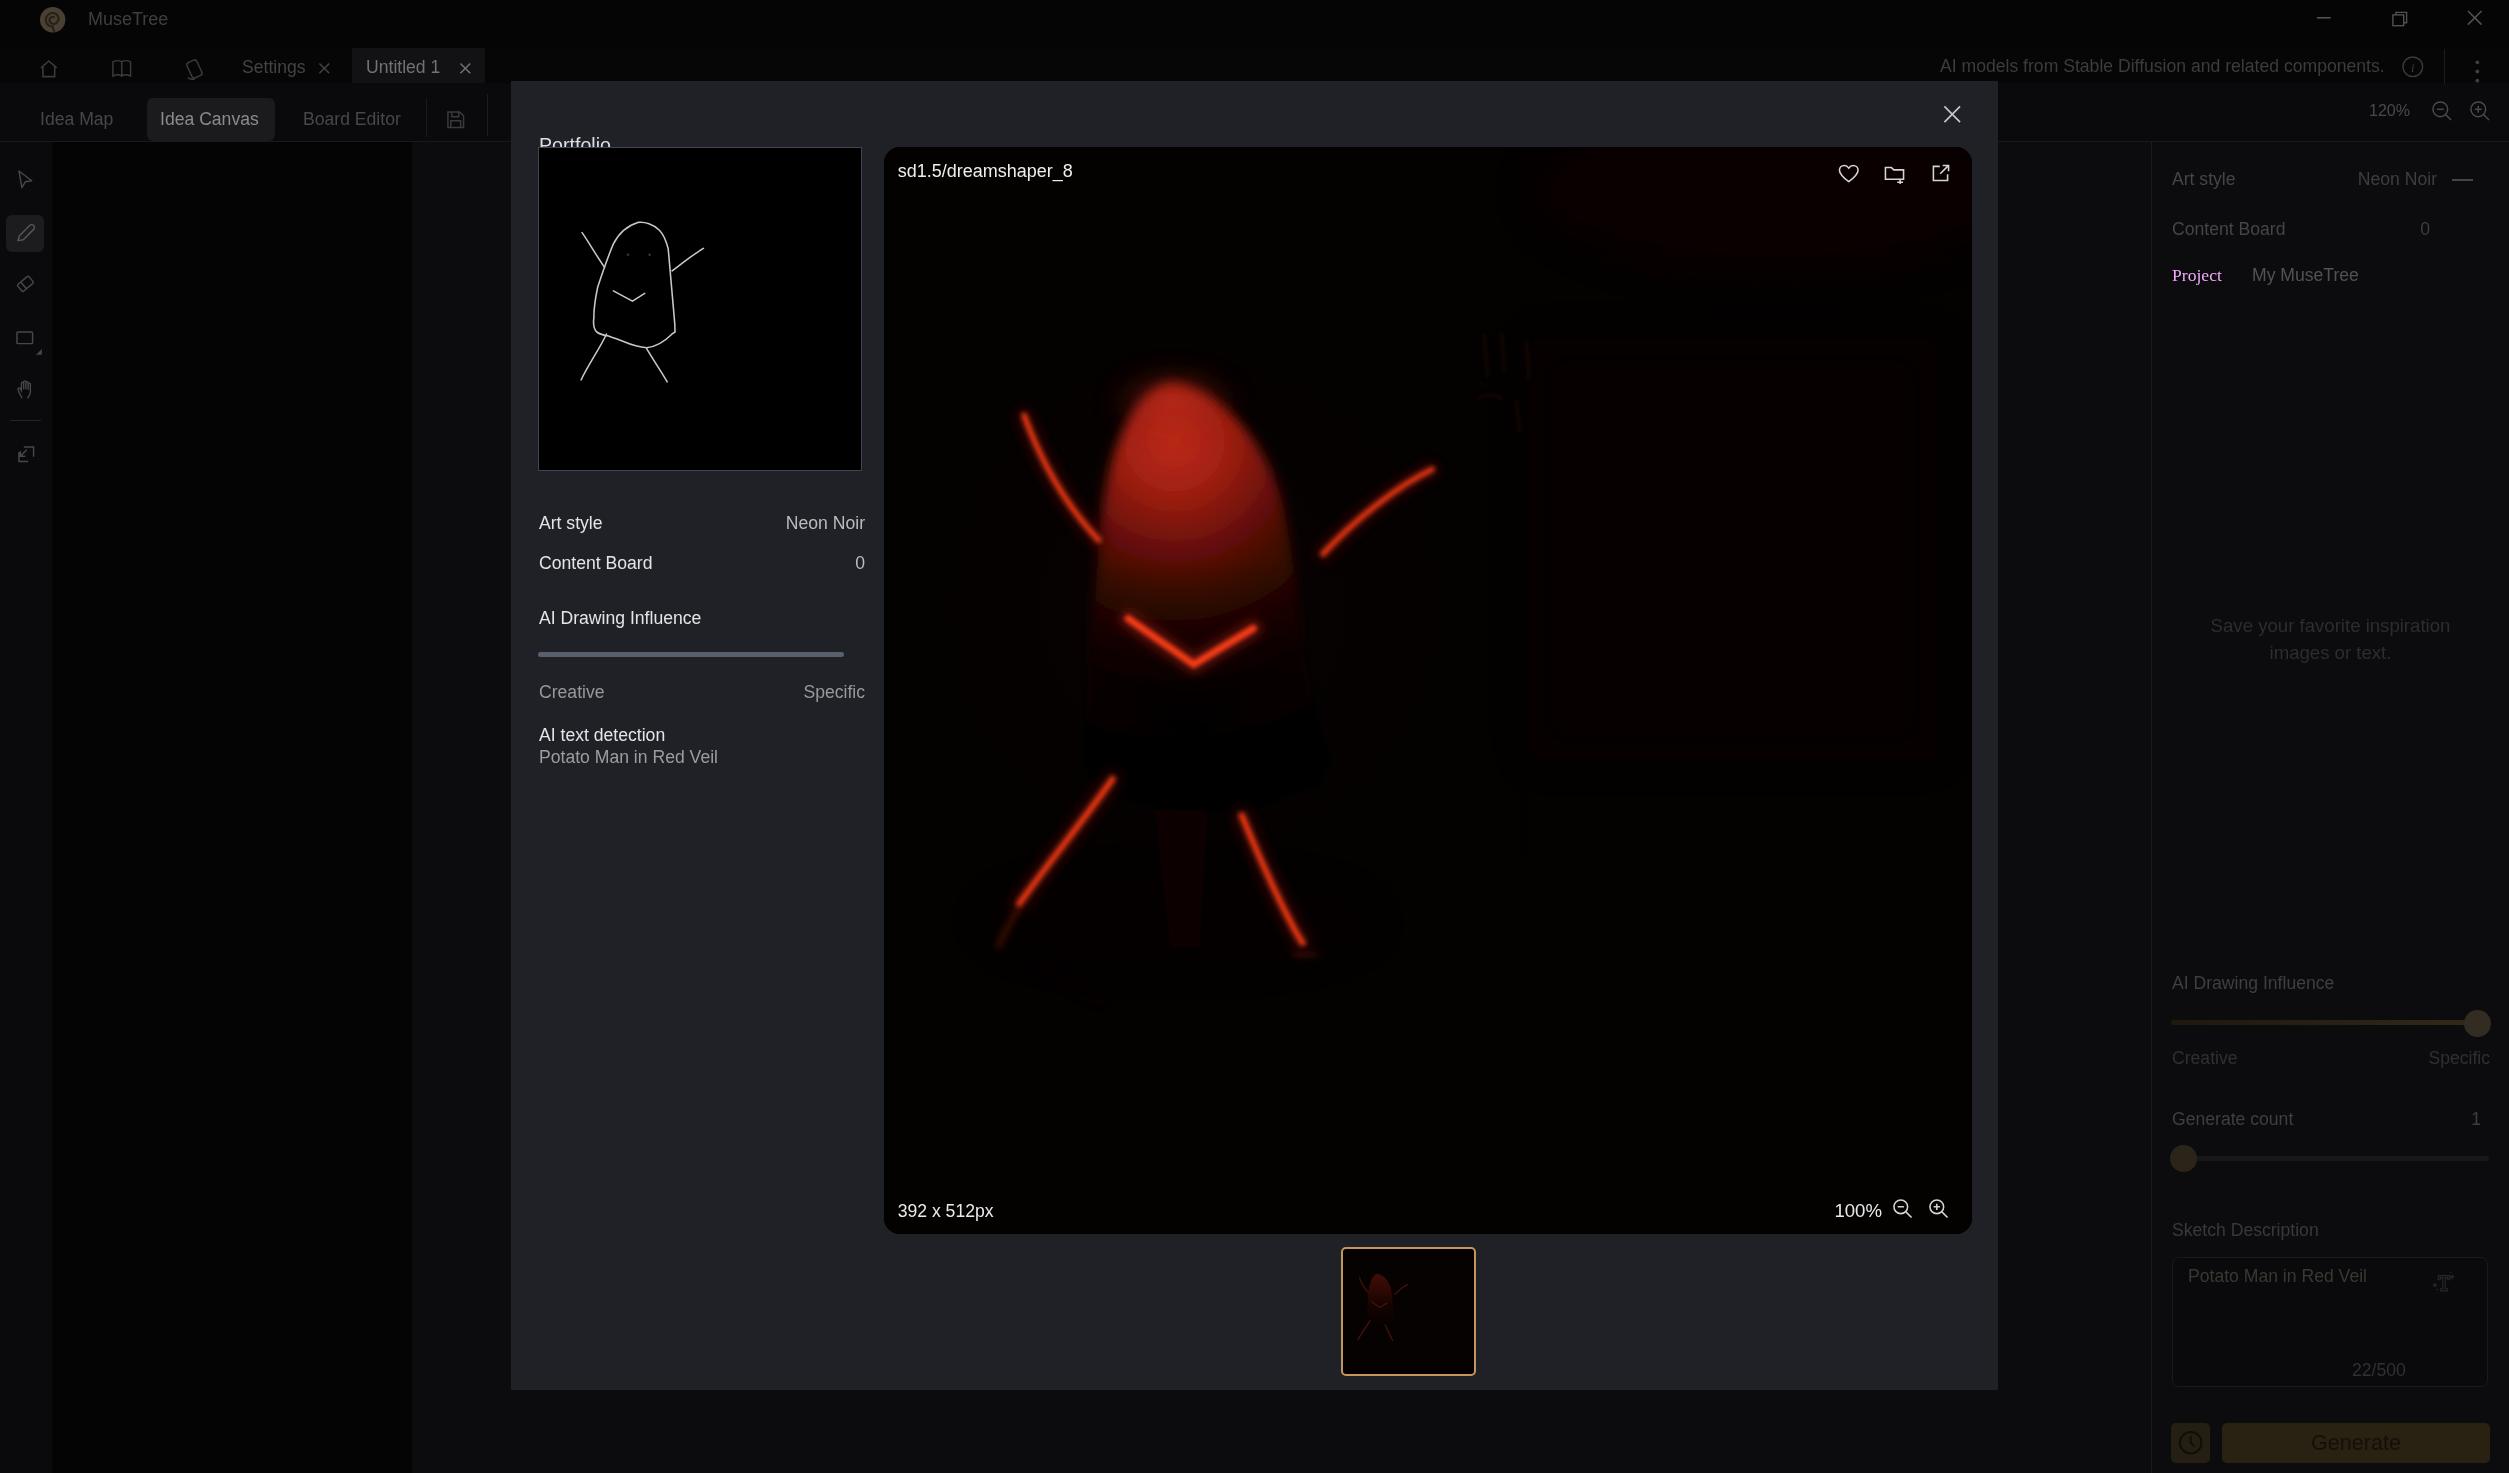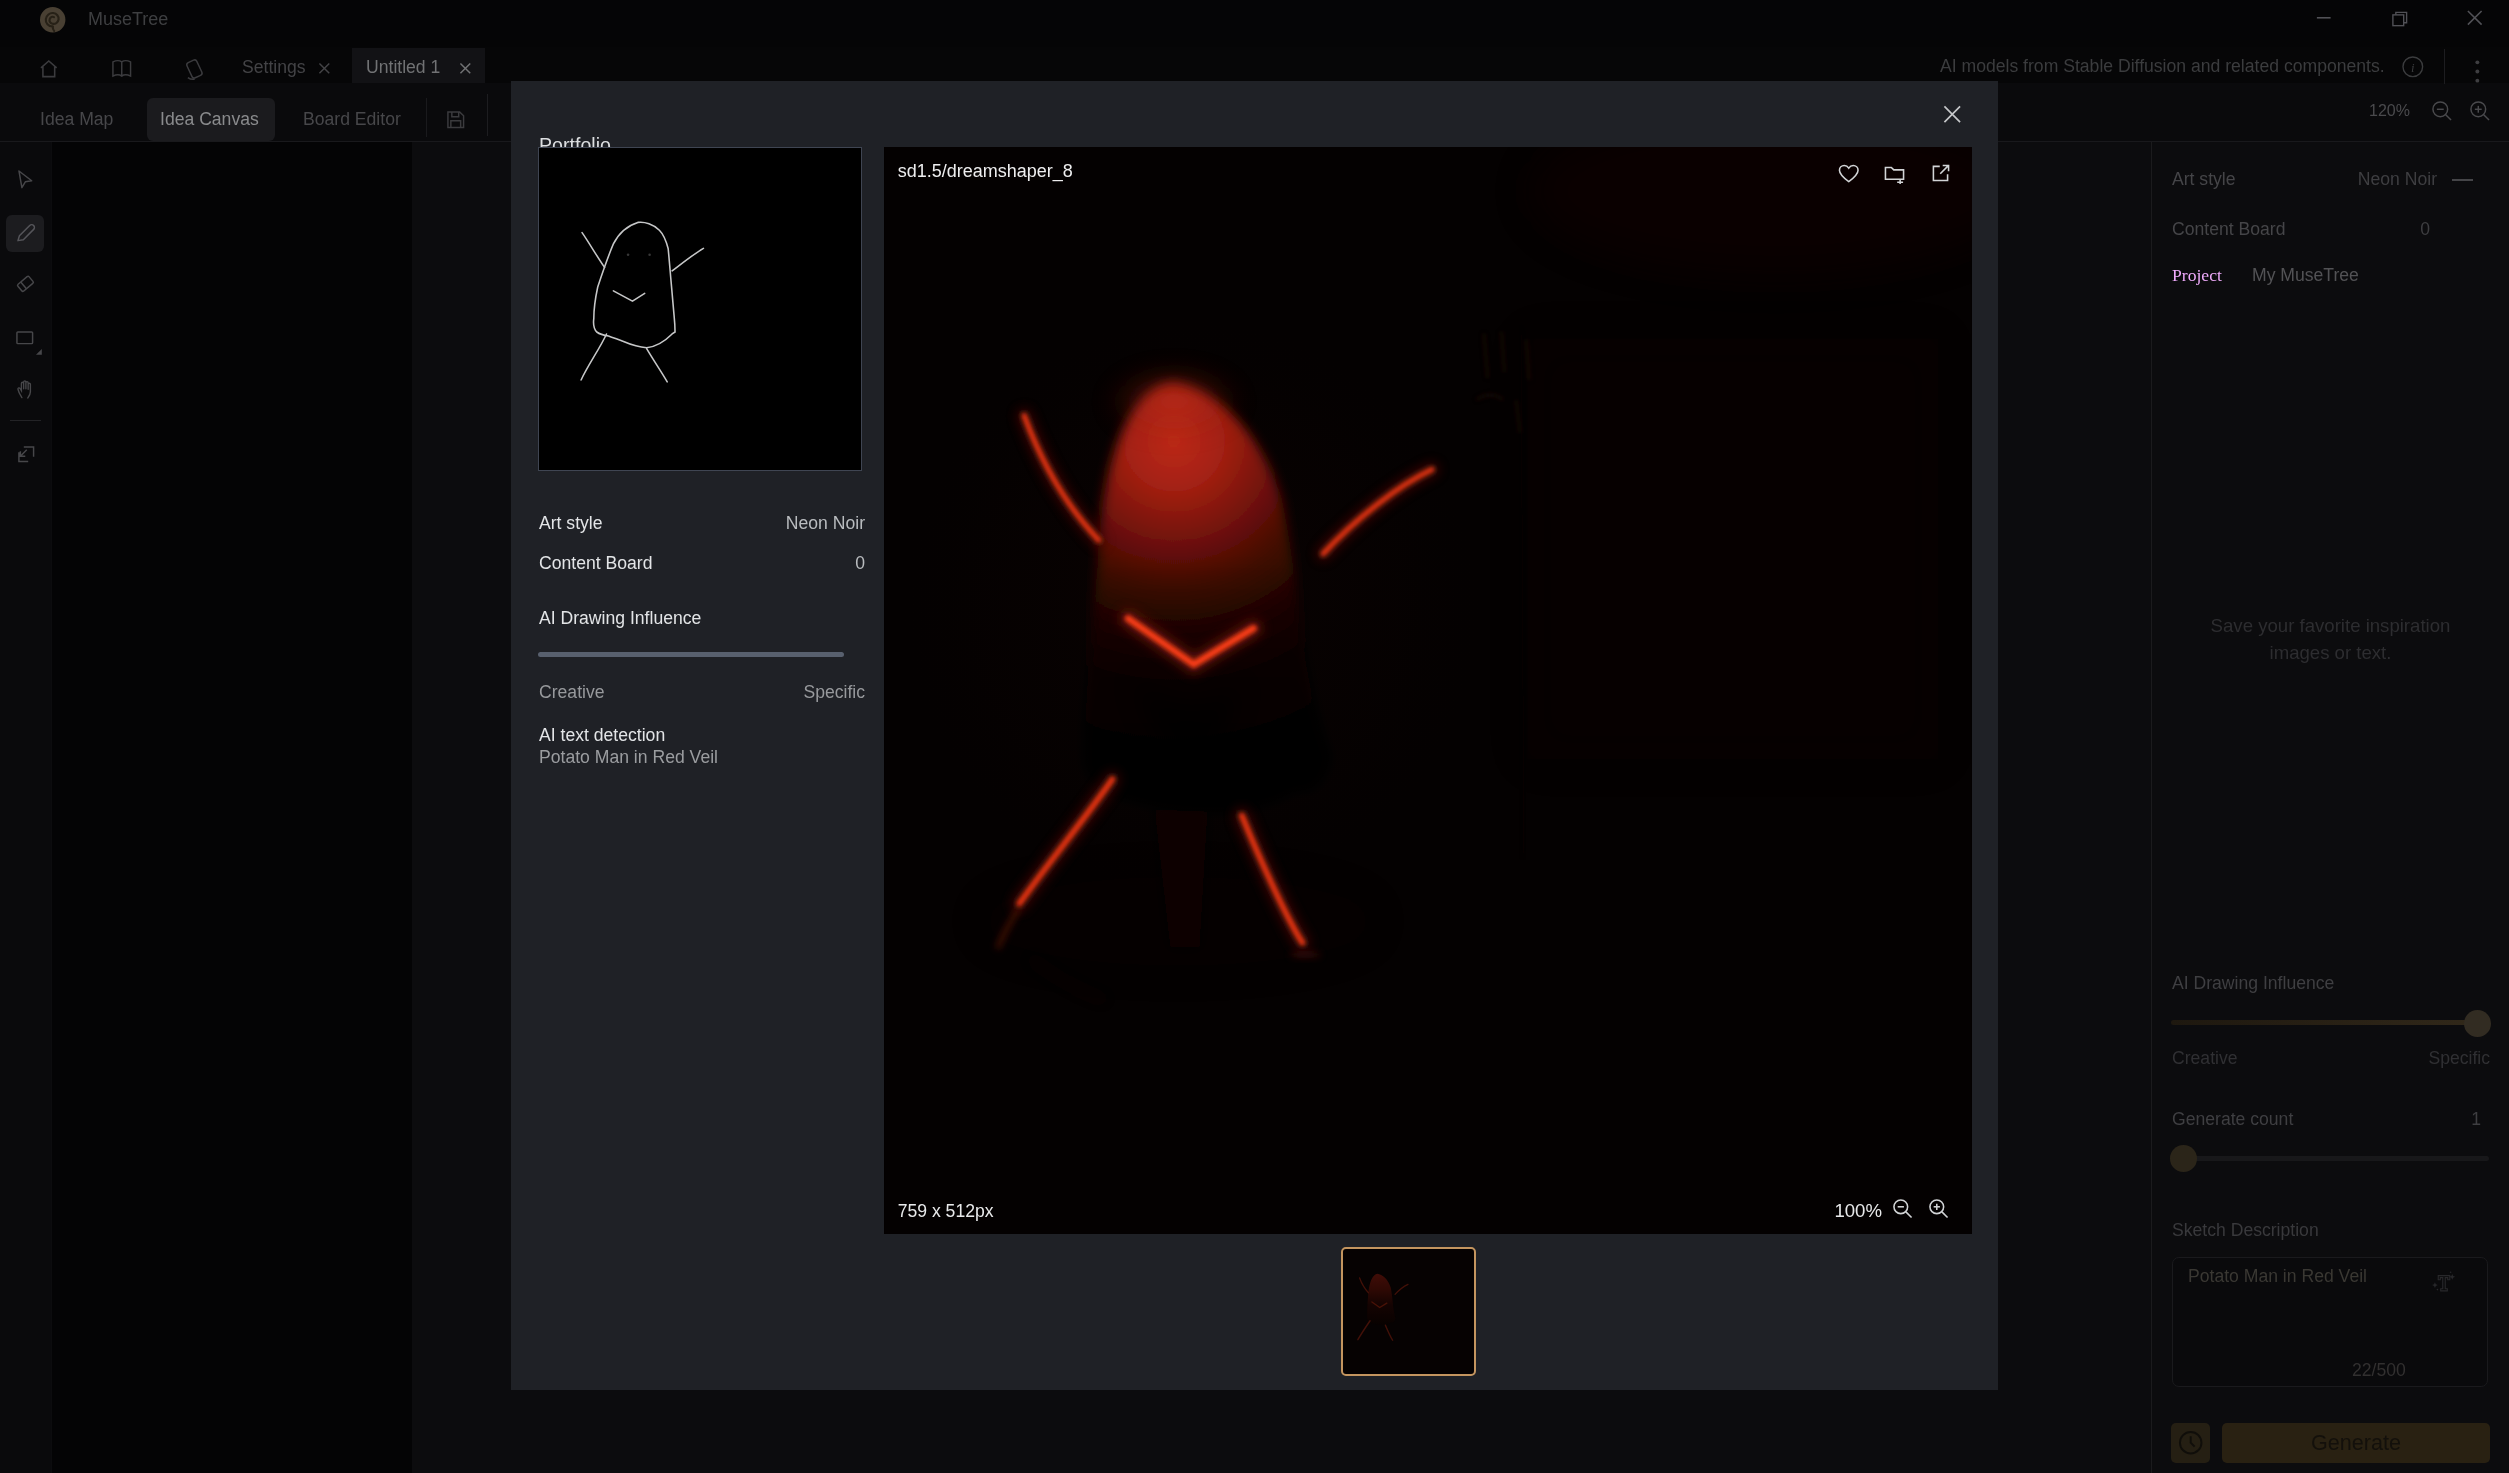--- a/index.html
+++ b/index.html
@@ -191,21 +191,21 @@
   <div class="t" style="left:147px;top:433px;width:207px;text-align:right;color:#b9bcbf;">Neon Noir</div>
   <div class="t" style="left:28px;top:473px;color:#e3e5e7;">Content Board</div>
   <div class="t" style="left:147px;top:473px;width:207px;text-align:right;color:#b9bcbf;">0</div>
   <div class="t" style="left:28px;top:528px;color:#e3e5e7;">AI Drawing Influence</div>
   <div class="abs" style="left:27.4px;top:571px;width:306px;height:4.9px;border-radius:2.9px;background:#58606e;"></div>
   <div class="t" style="left:28px;top:602px;color:#97999c;">Creative</div>
   <div class="t" style="left:147px;top:602px;width:207px;text-align:right;color:#97999c;">Specific</div>
   <div class="t" style="left:28px;top:645px;color:#e3e5e7;">AI text detection</div>
   <div class="t" style="left:28px;top:667px;color:#9b9da0;">Potato Man in Red Veil</div>
 
-  <div class="abs" style="left:373px;top:66px;width:1088px;height:1087px;background:#030101;overflow:hidden;">
+  <div class="abs" style="left:373px;top:66px;width:1088px;height:1087px;background:#030101;overflow:hidden;border-radius:16px;">
     <svg width="1088" height="1087" viewBox="0 0 1110 1109">
       <defs>
         <radialGradient id="hood" cx="296" cy="300" r="330" gradientUnits="userSpaceOnUse">
           <stop offset="0" stop-color="#bd2a16"></stop>
           <stop offset="0.15" stop-color="#a32012"></stop>
           <stop offset="0.3" stop-color="#731208"></stop>
           <stop offset="0.45" stop-color="#420a05"></stop>
           <stop offset="0.6" stop-color="#230502"></stop>
           <stop offset="0.75" stop-color="#100201"></stop>
           <stop offset="0.9" stop-color="#070101"></stop>
@@ -289,21 +289,21 @@
       <path d="M12 19 C6 14.5 2.5 11 2.5 7.3 C2.5 4.5 4.8 2.5 7.4 2.5 C9.3 2.5 11 3.6 12 5.2 C13 3.6 14.7 2.5 16.6 2.5 C19.2 2.5 21.5 4.5 21.5 7.3 C21.5 11 18 14.5 12 19 Z" fill="none" stroke="#d2d4d6" stroke-width="1.6"></path>
     </svg>
     <svg class="abs" style="left:999px;top:16.7px;" width="23.5" height="20.6" viewBox="0 0 24 21">
       <path d="M2.5 15.5 V3.5 H8.5 L11 6 H21 V15.5 Z" fill="none" stroke="#d2d4d6" stroke-width="1.6"></path>
       <path d="M14.5 18.7 H20.5 M17.5 15.7 V21.7" stroke="#d2d4d6" stroke-width="1.6"></path>
     </svg>
     <svg class="abs" style="left:1045px;top:14.7px;" width="22.5" height="22.5" viewBox="0 0 23 23">
       <path d="M11 4.5 H4.5 V19 H19 V12.5" fill="none" stroke="#d2d4d6" stroke-width="1.6"></path>
       <path d="M14 3.5 H20 V9.5 M20 3.5 L11.5 12" fill="none" stroke="#d2d4d6" stroke-width="1.6"></path>
     </svg>
-    <div class="t" style="left:13.7px;top:1055px;color:#e9eaeb;">759 x 512px</div>
+    <div class="t" style="left:13.7px;top:1055px;color:#e9eaeb;">392 x 512px</div>
     <div class="t" style="left:882px;top:1054px;width:116px;text-align:right;font-size:18.6px;color:#e9eaeb;">100%</div>
     <svg class="abs" style="left:1007px;top:1050px;" width="23.5" height="23.5" viewBox="0 0 24 24">
       <circle cx="10" cy="10" r="7" fill="none" stroke="#d2d4d6" stroke-width="1.6"></circle>
       <line x1="15.2" y1="15.2" x2="21" y2="21" stroke="#d2d4d6" stroke-width="1.6"></line>
       <line x1="6.8" y1="10" x2="13.2" y2="10" stroke="#d2d4d6" stroke-width="1.6"></line>
     </svg>
     <svg class="abs" style="left:1043px;top:1050px;" width="23.5" height="23.5" viewBox="0 0 24 24">
       <circle cx="10" cy="10" r="7" fill="none" stroke="#d2d4d6" stroke-width="1.6"></circle>
       <line x1="15.2" y1="15.2" x2="21" y2="21" stroke="#d2d4d6" stroke-width="1.6"></line>
       <line x1="6.8" y1="10" x2="13.2" y2="10" stroke="#d2d4d6" stroke-width="1.6"></line>

